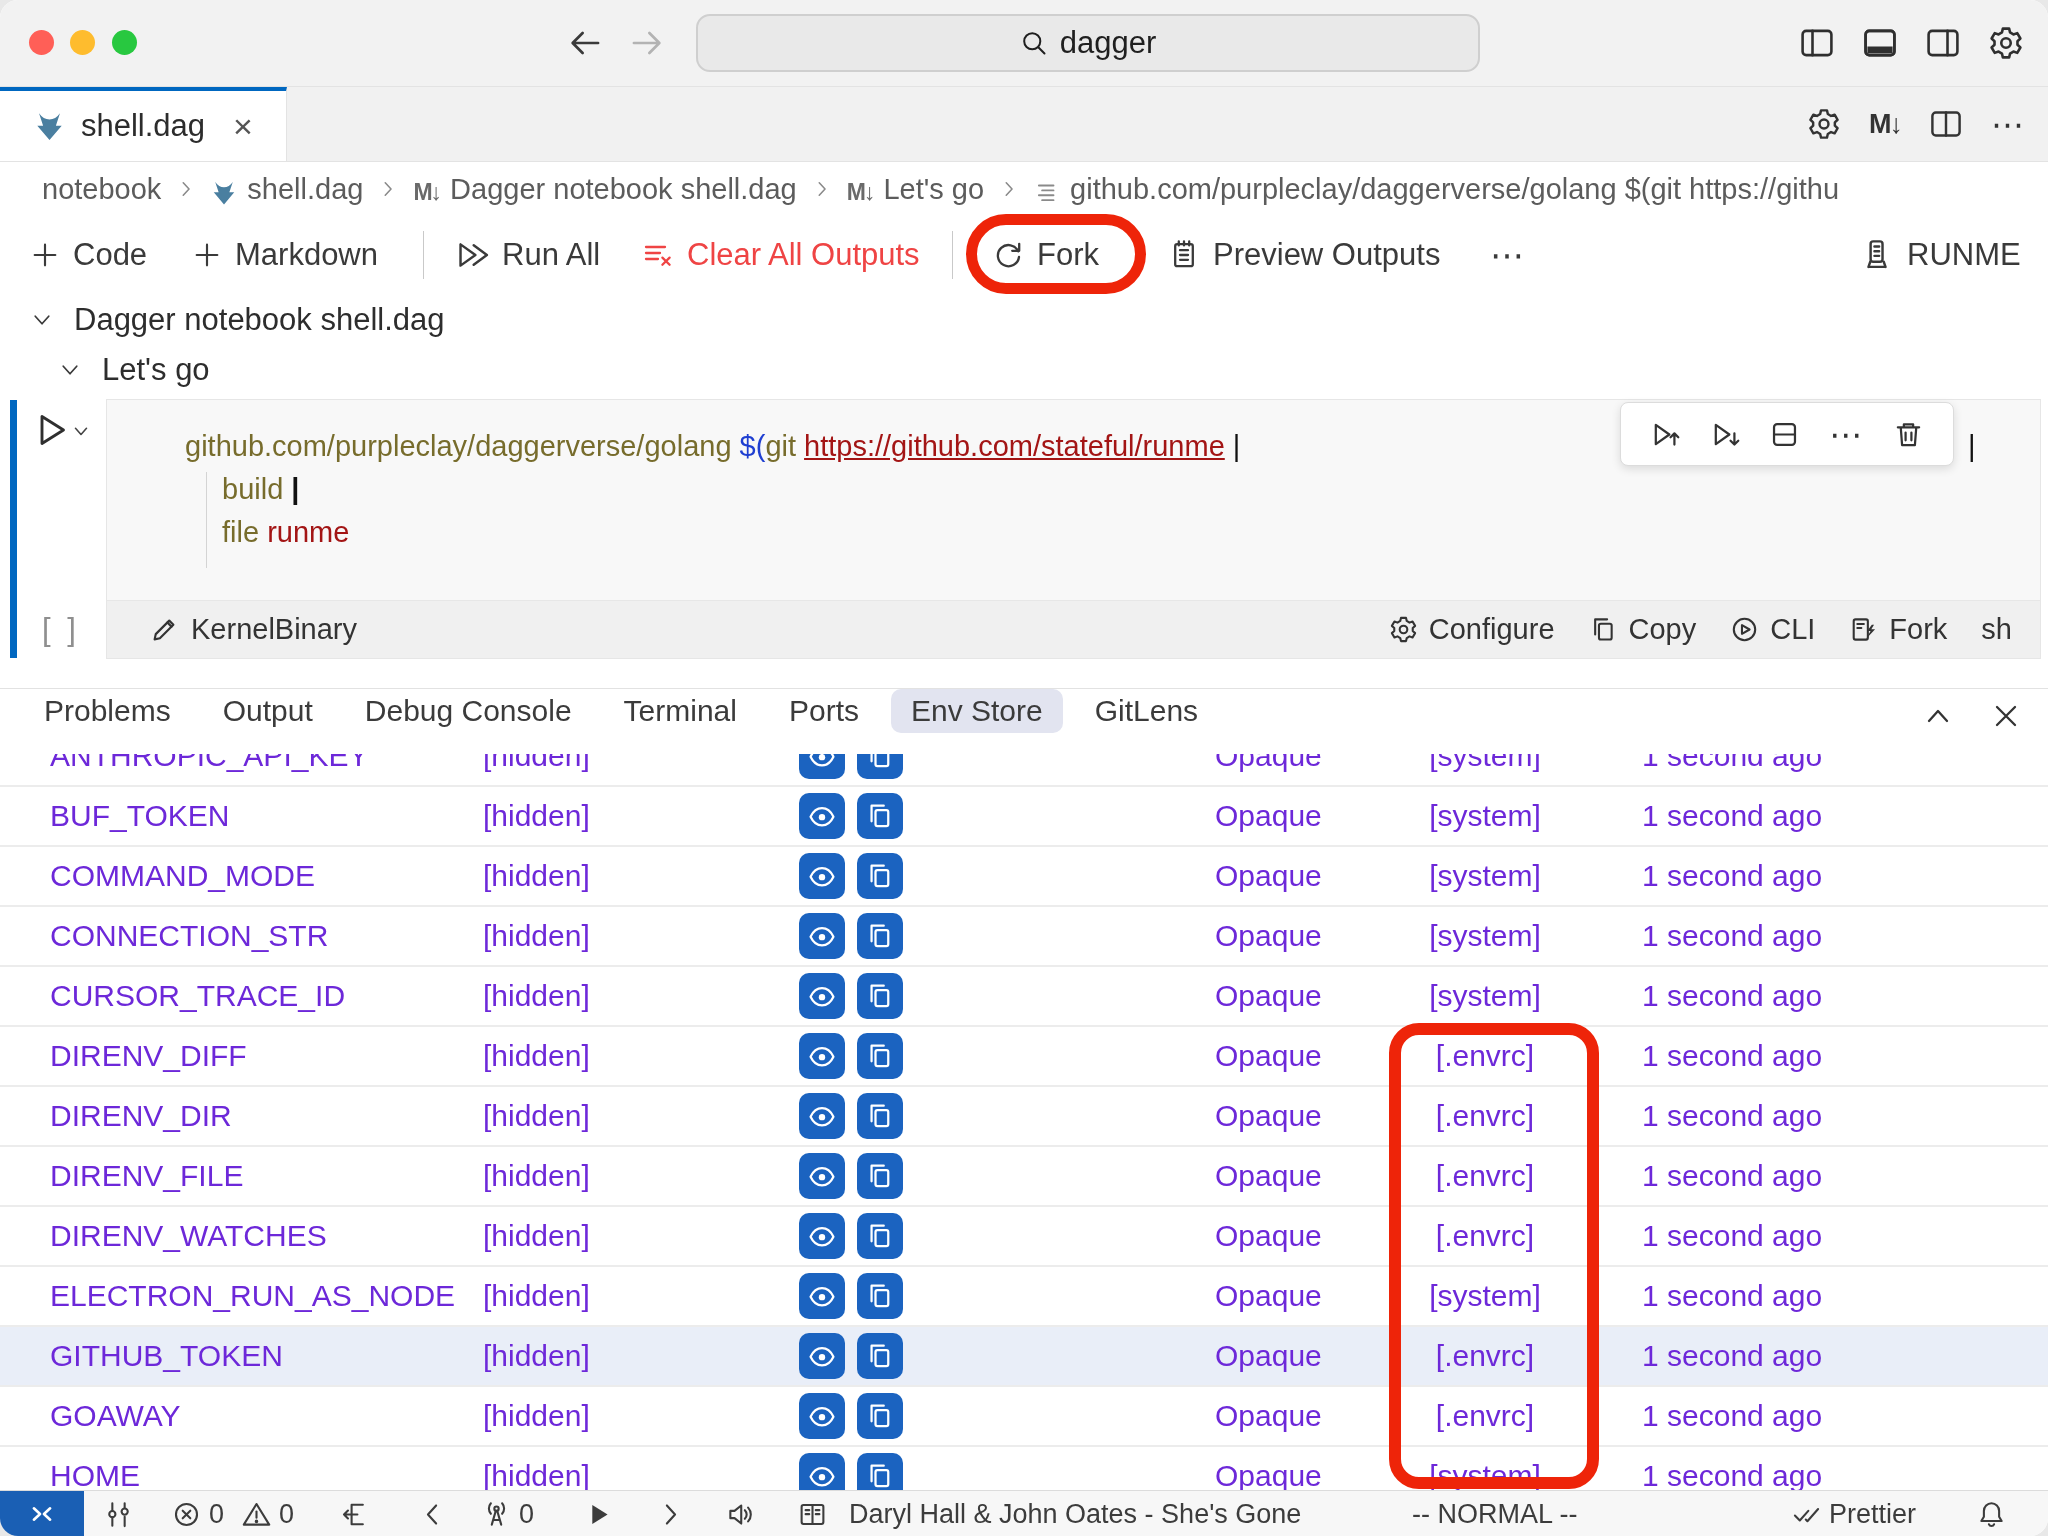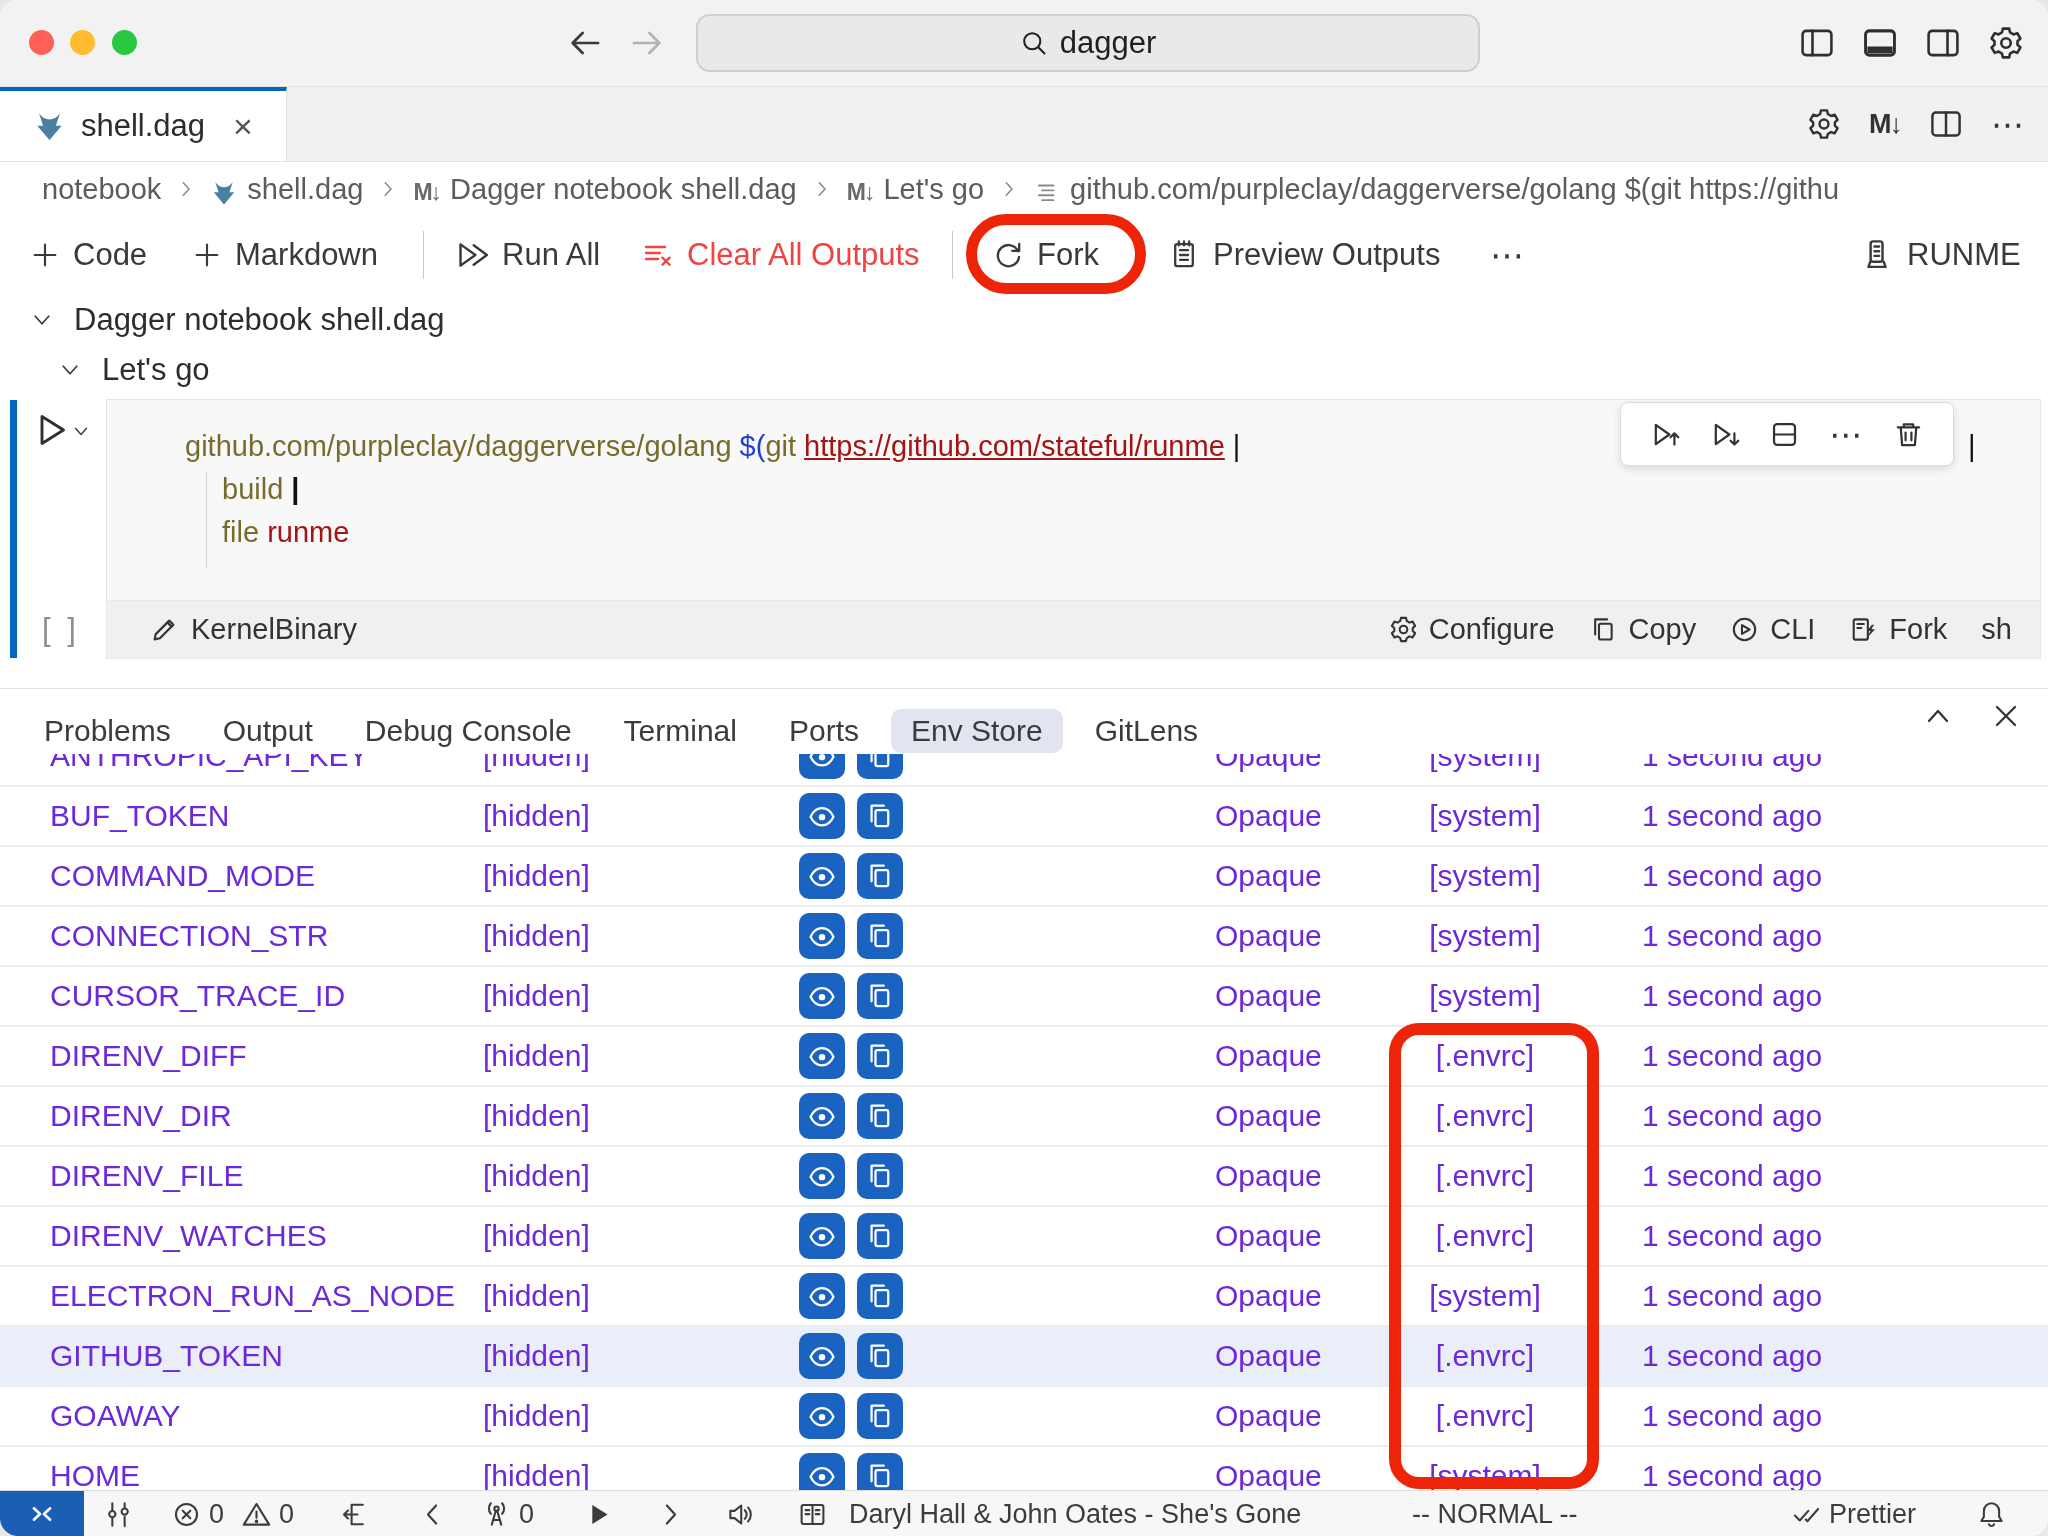--- a/index.html
+++ b/index.html
@@ -66,21 +66,21 @@
   .cell-toolbar .dots{font-size:33px;color:#333;letter-spacing:2px}
   .cell-footer{position:absolute;left:107px;top:600px;width:1933px;height:58px;background:#f0f0f0;border-top:1px solid #e7e7e7;
                box-sizing:border-box;display:flex;align-items:center;font-size:29px;color:#333}
   .cf-left{display:flex;align-items:center;gap:12px;margin-left:42px}
   .cf-right{position:absolute;right:28px;display:flex;align-items:center;gap:34px}
   .cf-act{display:flex;align-items:center;gap:11px}
   .cf-act svg{width:29px;height:29px}
 
   
   .panel-tabs{position:absolute;left:0;top:688px;width:2048px;height:65px;border-top:1px solid #e2e2e2;
-              display:flex;align-items:flex-end;padding-left:44px;gap:52px;font-size:30px;color:#3b3b3b;box-sizing:border-box}
+              display:flex;align-items:flex-start;padding-left:44px;gap:52px;font-size:30px;color:#3b3b3b;box-sizing:border-box}
   .ptab{display:flex;align-items:center;height:44px}
   .ptab.active{background:#e2e4f0;border-radius:10px;padding:0 20px;margin:0 -20px}
   .panel-tabs-right{position:absolute;right:26px;top:700px;display:flex;gap:36px;color:#333}
   .panel-tabs-right svg{width:32px;height:32px}
 
   .table-viewport{position:absolute;left:0;top:754px;width:2048px;height:736px;overflow:hidden;background:#fff}
   .env-rows{margin-top:-27px}
   .env-row{position:relative;height:58px;border-bottom:2px solid #ececec;font-size:30px;color:#6d28d9}
   .env-row.selected{background:#e9eef8}
   .env-row span{position:absolute;top:50%;transform:translateY(-50%)}

